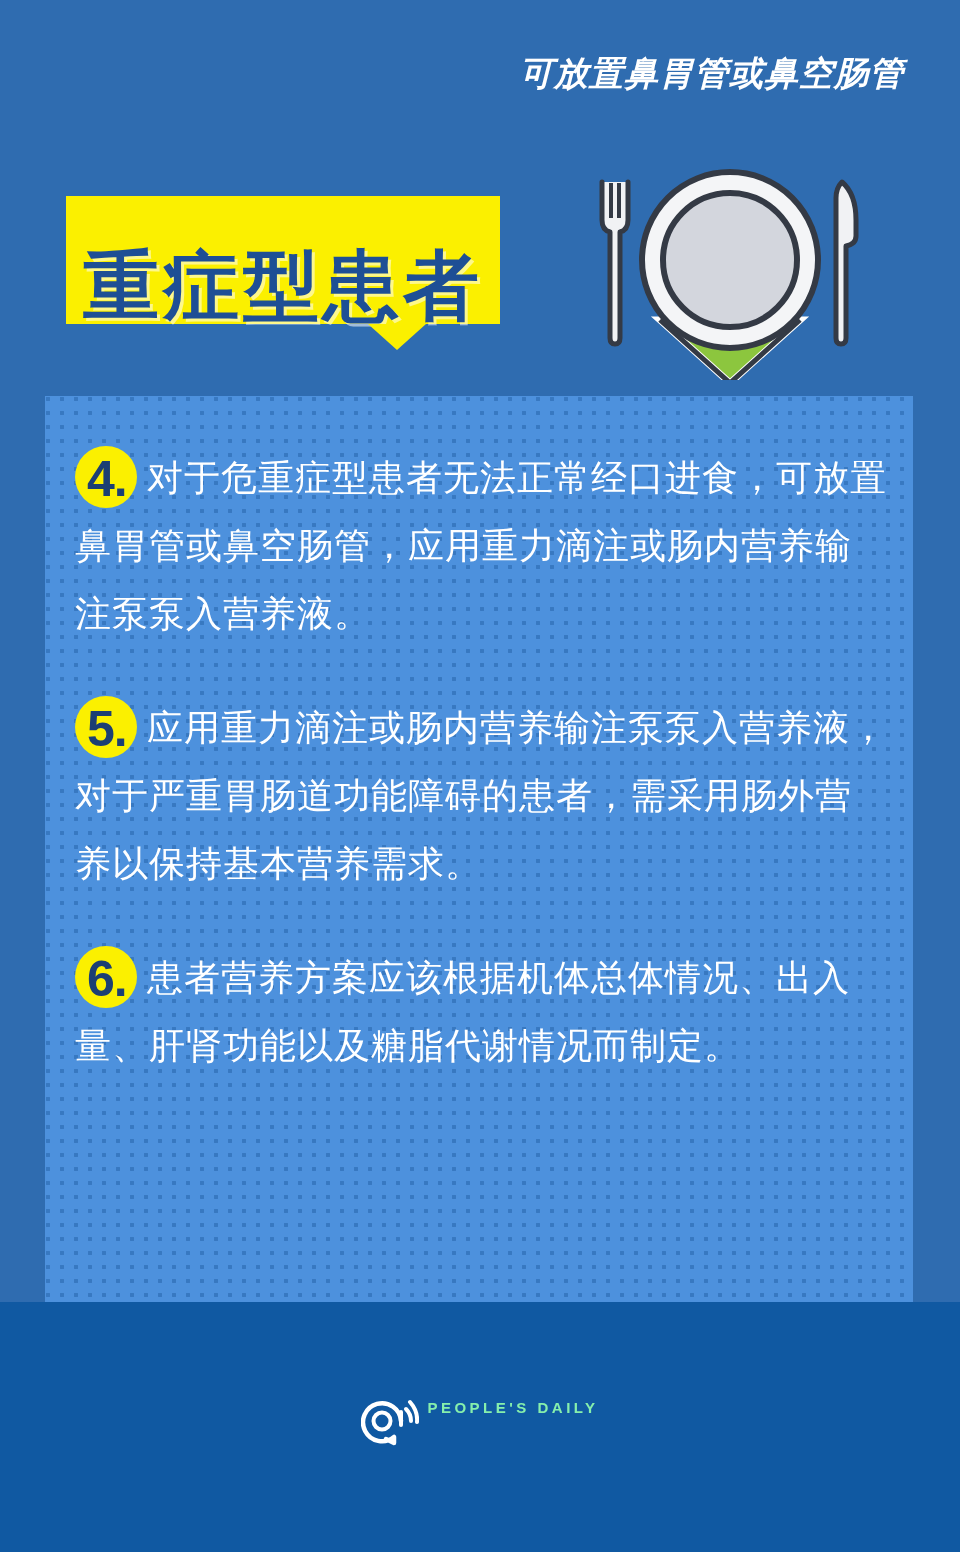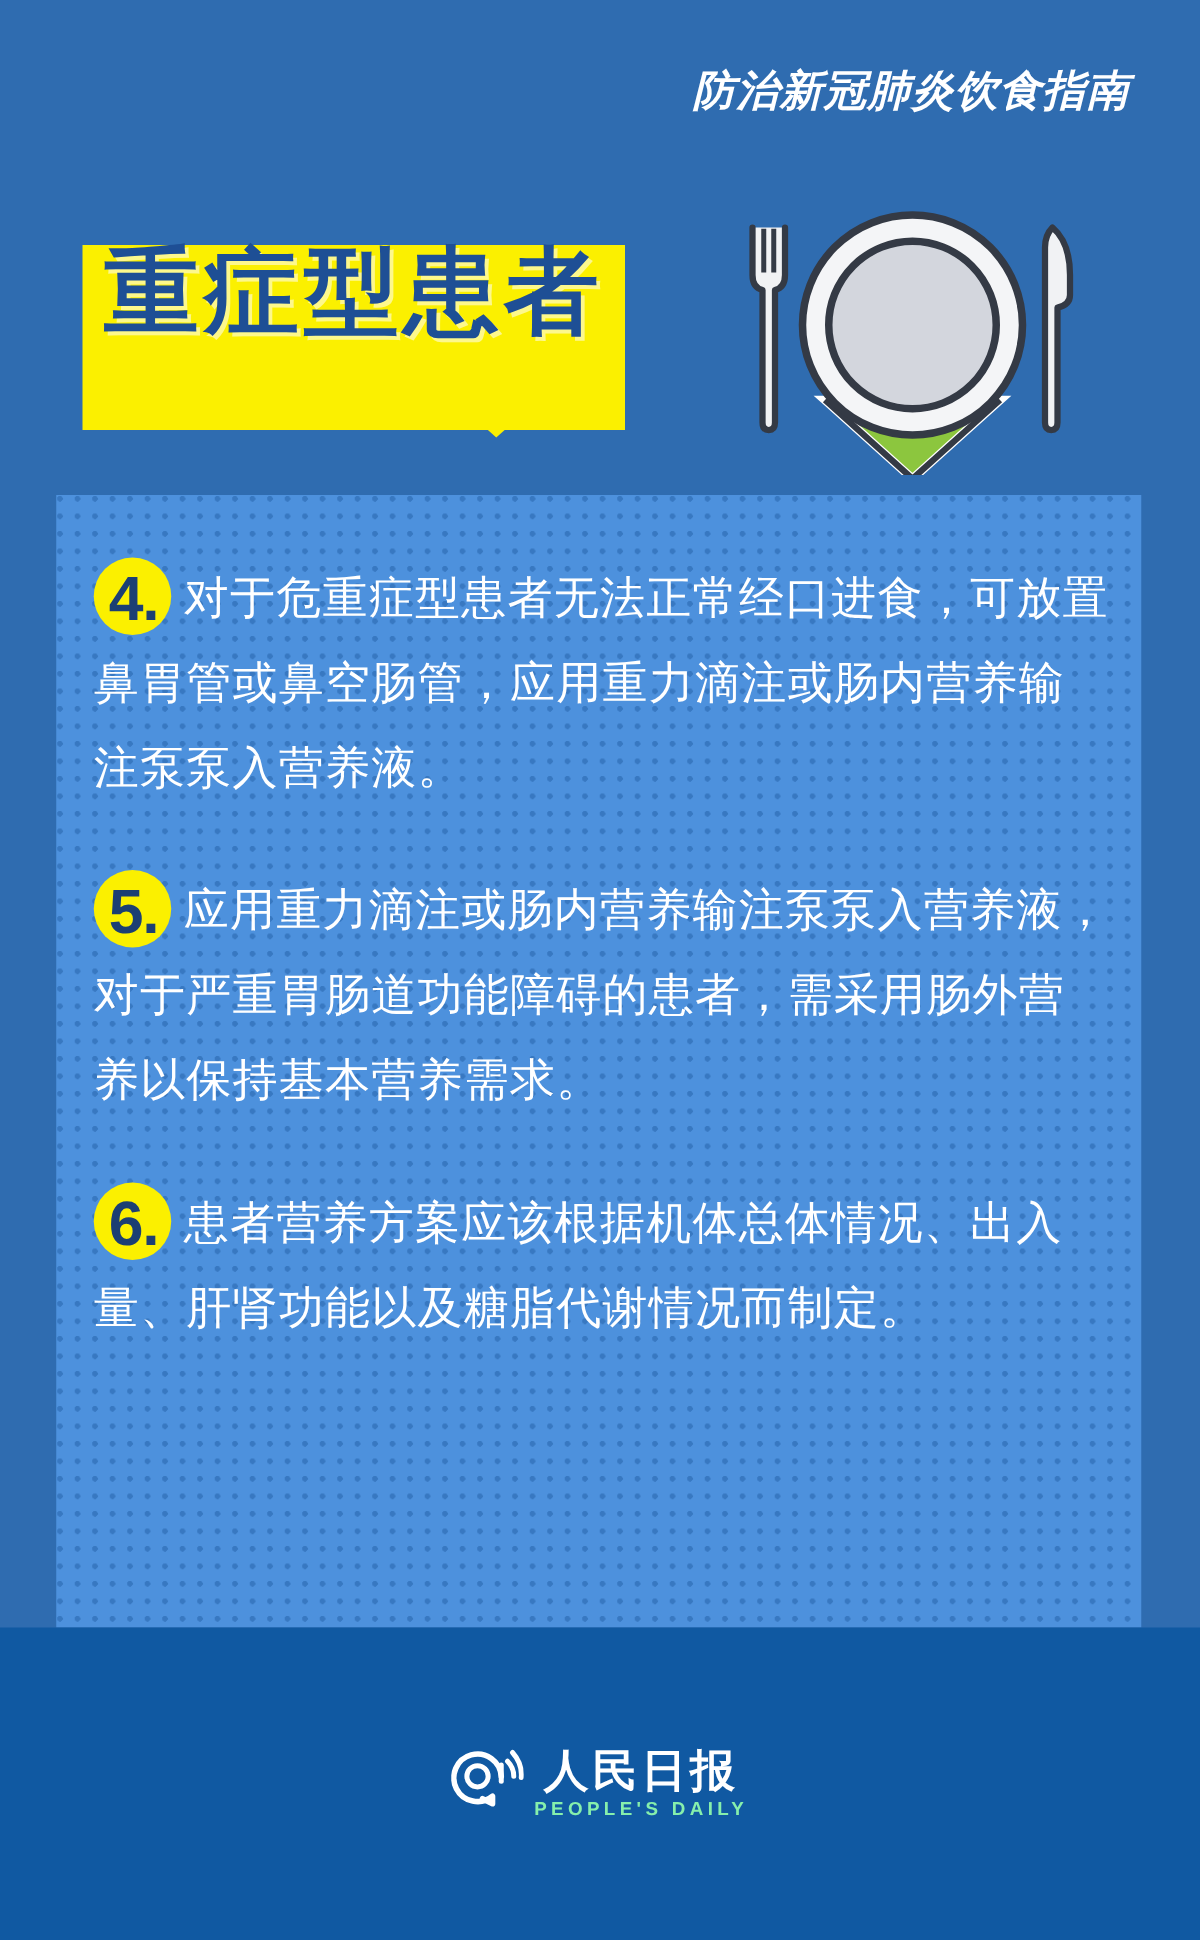--- a/index.html
+++ b/index.html
@@ -40,23 +40,23 @@
   
   .title-banner-wrap {
     position: absolute;
     left: 66px;
     top: 196px;
     width: 434px;
   }
   .title-banner {
     position: relative;
     background: #fbf000;
-    height: 148px;
-    display: flex;
-    align-items: flex-start;
+    height: 128px;
+    display: flex;
+    align-items: flex-end;
     justify-content: center;
   }
   .title-banner-text {
     font-size: 76px;
     font-weight: bold;
     color: #1e4f95;
     letter-spacing: 4px;
     line-height: 1;
     text-shadow: 3px 3px 0 rgba(255,255,255,0.55);
     white-space: nowrap;
@@ -189,21 +189,21 @@
     line-height: 18px;
     margin-top: 2px;
   }
 </style>
 </head>
 <body>
 
 <div class="poster">
 
   <div class="header">
-    <div class="header-title">防治新冠肺炎饮食指南</div>
+    <div class="header-title">可放置鼻胃管或鼻空肠管</div>
   </div>
 
   <div class="title-banner-wrap">
     <div class="title-banner">
       <div class="title-banner-text">重症型患者</div>
     </div>
     <div class="title-banner-tail"></div>
   </div>
 
   <div class="table-icon">
@@ -262,19 +262,18 @@
       <div class="logo-mark">
         <svg viewBox="0 0 58 62" width="58" height="62" xmlns="http://www.w3.org/2000/svg">
           <path d="M40 26 A19 19 0 1 0 33 42 L33 48 L25 44" fill="none" stroke="#ffffff" stroke-width="4.5" stroke-linecap="round" stroke-linejoin="round"></path>
           <circle cx="21" cy="26" r="8.5" fill="none" stroke="#ffffff" stroke-width="4"></circle>
           <line x1="40" y1="17" x2="40" y2="30" stroke="#ffffff" stroke-width="4" stroke-linecap="round"></line>
           <path d="M45 14 Q50 19 50 26" fill="none" stroke="#ffffff" stroke-width="4" stroke-linecap="round"></path>
           <path d="M49 7 Q57 16 56 27" fill="none" stroke="#ffffff" stroke-width="4" stroke-linecap="round"></path>
         </svg>
       </div>
       <div class="logo-words">
-        <div class="logo-cn">人民日报</div>
         <div class="logo-en">PEOPLE'S DAILY</div>
       </div>
     </div>
   </div>
 
 </div>
 
 </body></html>

